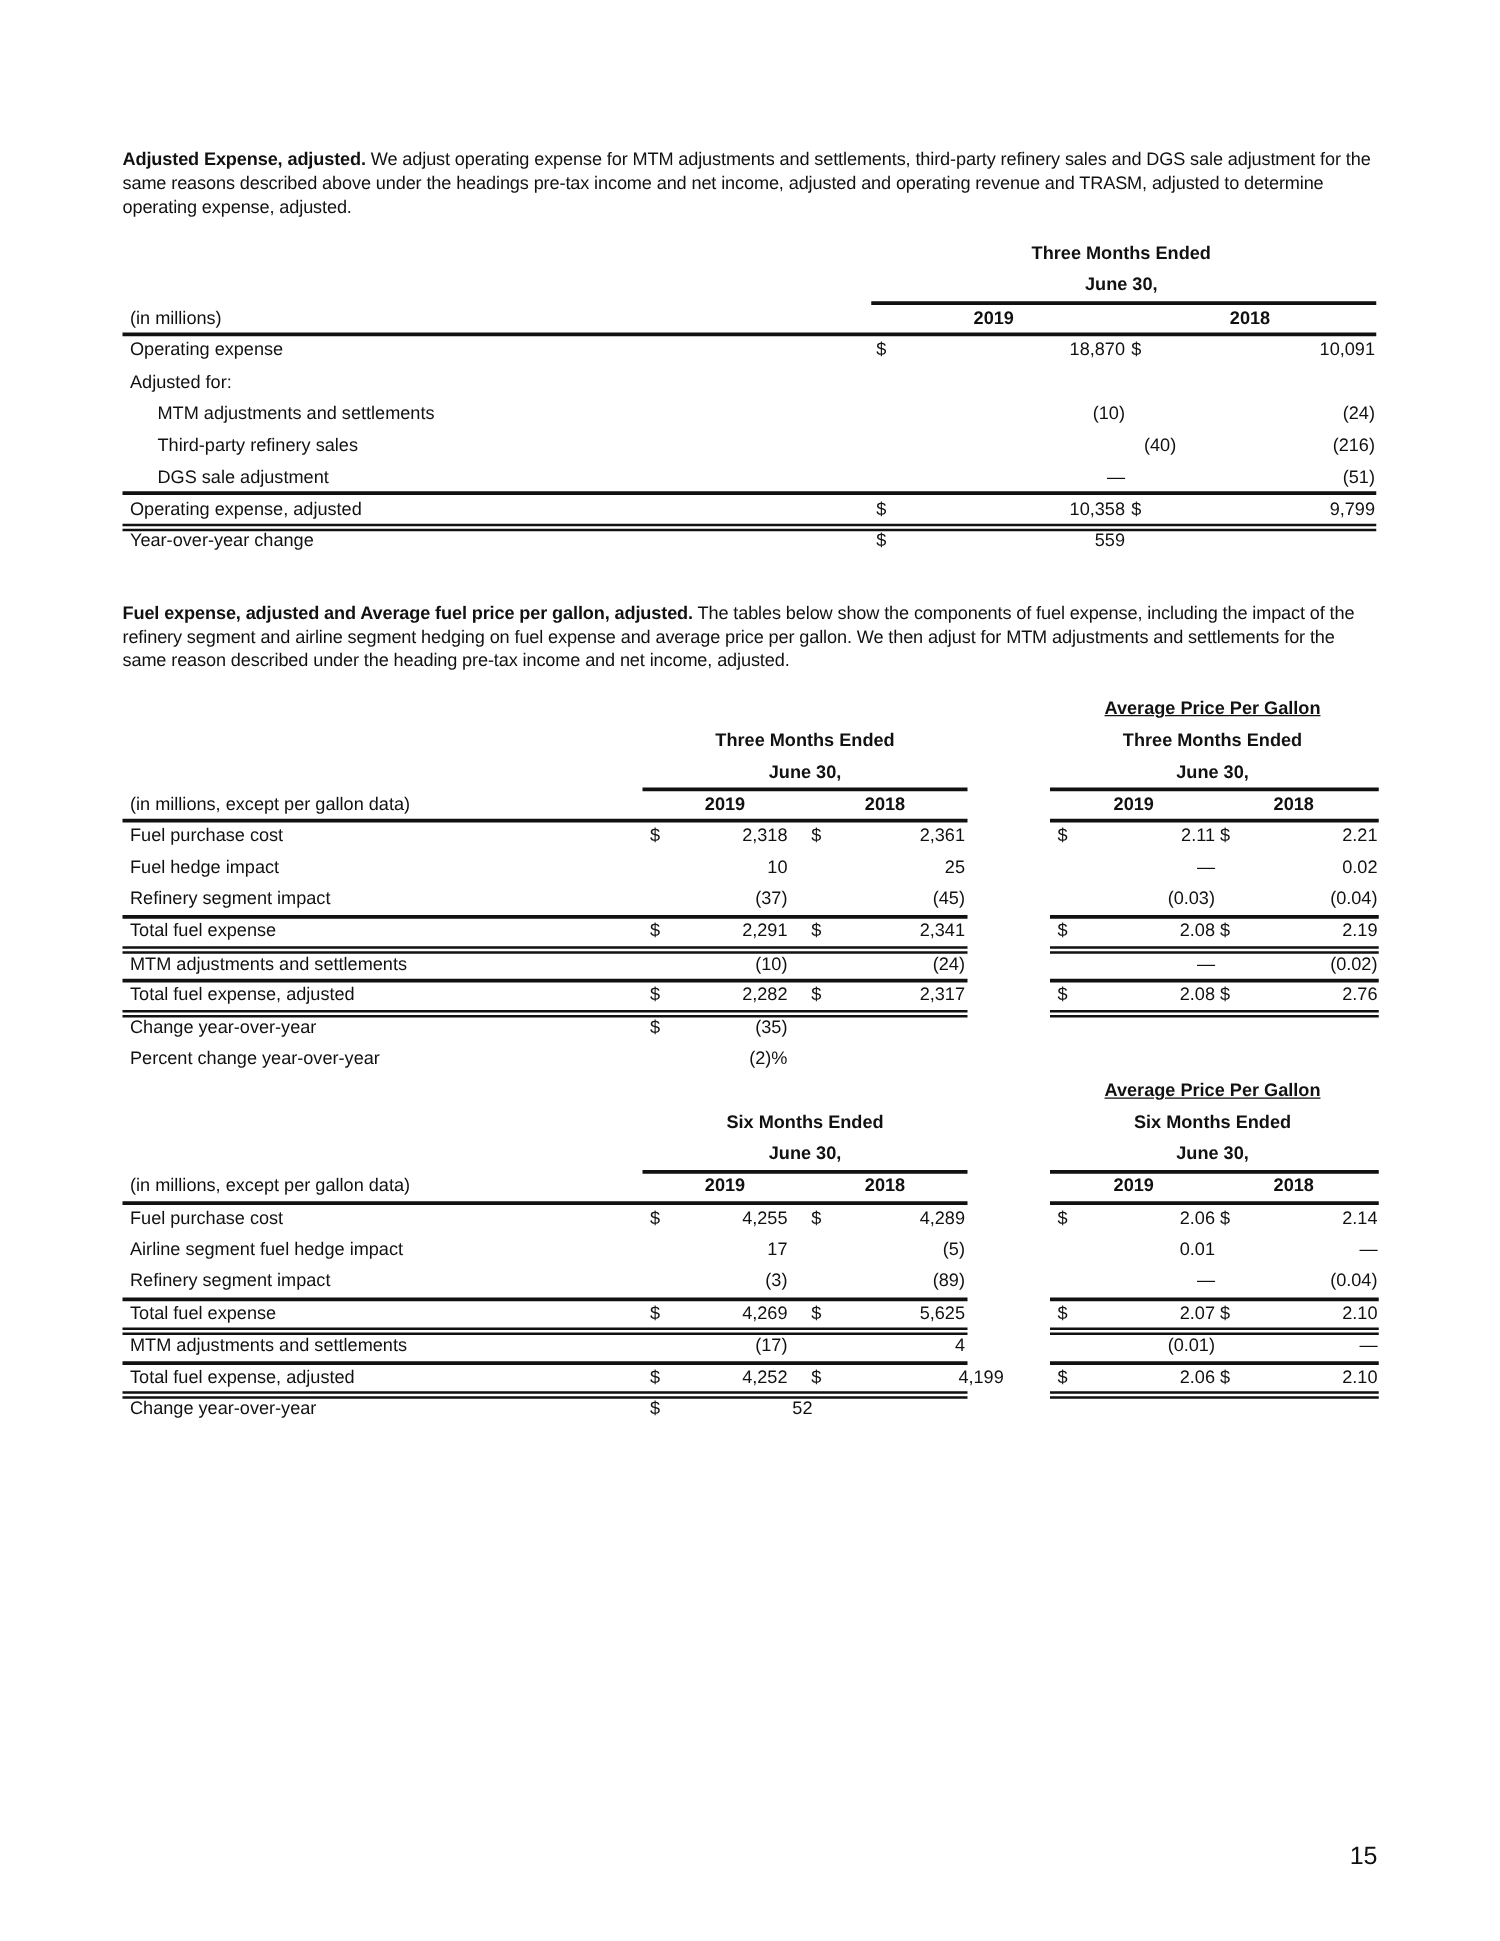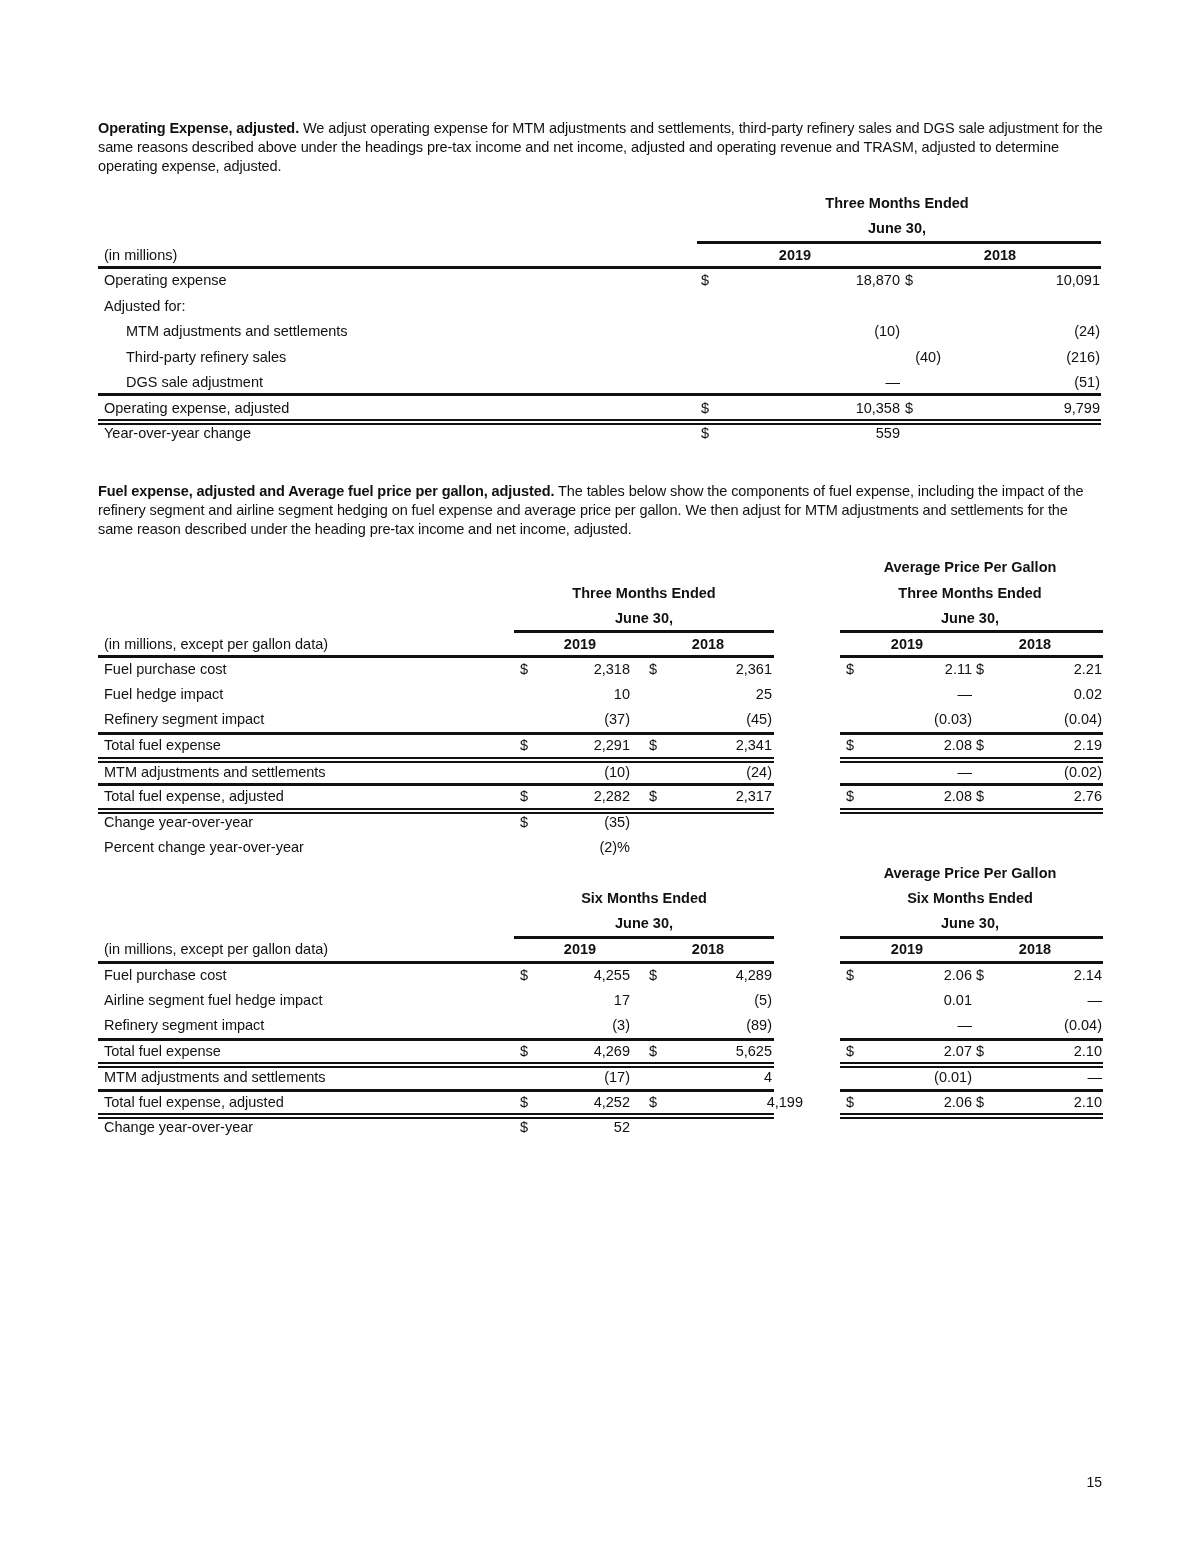--- a/index.html
+++ b/index.html
@@ -7,33 +7,33 @@
     width: 1200px; height: 1553px; position: relative; overflow: hidden;
     font-family: "Liberation Sans", sans-serif; color: #111; font-size: 14.5px;
   }
   .para {
     position: absolute; left: 98px; width: 1005px;
     line-height: 19px; font-size: 14.5px; letter-spacing: -0.1px;
   }
   .para b { font-weight: bold; }
   .abs { position: absolute; }
   .hdr { position: absolute; font-weight: bold; text-align: center; font-size: 14.5px; }
-  .ul { }
+  .ul { text-decoration: underline; }
   .row { position: absolute; left: 98px; width: 1006px; height: 25px; }
   .lbl { position: absolute; left: 6px; top: 4px; white-space: nowrap; }
   .lbl.ind { left: 28px; }
   .dol { position: absolute; top: 4px; }
   .val { position: absolute; top: 4px; text-align: right; white-space: nowrap; }
   .line { position: absolute; background: #111; }
-  .pg { position: absolute; right: 98px; top: 1474px; font-size: 14px; }
+  .pg { position: absolute; right: 98px; top: 1474px; font-size: 20px; }
 </style>
 </head>
 <body>
 
-<div class="para" style="top:119px;"><b>Operating Expense, adjusted.</b><span> We adjust operating expense for MTM adjustments and settlements, third-party refinery sales and DGS sale adjustment for the same reasons described above under the headings pre-tax income and net income, adjusted and operating revenue and TRASM, adjusted to determine operating expense, adjusted.</span></div>
+<div class="para" style="top:119px;"><b>Adjusted Expense, adjusted.</b><span> We adjust operating expense for MTM adjustments and settlements, third-party refinery sales and DGS sale adjustment for the same reasons described above under the headings pre-tax income and net income, adjusted and operating revenue and TRASM, adjusted to determine operating expense, adjusted.</span></div>
 
 <div>
   <div class="hdr" style="left:697px; width:400px; top:195px;">Three Months Ended</div>
   <div class="hdr" style="left:697px; width:400px; top:220px;">June 30,</div>
   <div class="line" style="left:697px; width:404px; top:241px; height:3px;"></div>
   <div class="abs" style="left:104px; top:247px;">(in millions)</div>
   <div class="hdr" style="left:740px; width:110px; top:247px;">2019</div>
   <div class="hdr" style="left:945px; width:110px; top:247px;">2018</div>
   <div class="line" style="left:98px; width:1003px; top:266px; height:3px;"></div>
 
@@ -296,21 +296,21 @@
         <span class="dol" style="left:551px">$</span>
         <span class="val" style="left:601px;width:104px">4,199</span>
         <span class="dol" style="left:748px">$</span>
         <span class="val" style="left:770px;width:104px">2.06</span>
         <span class="dol" style="left:878px">$</span>
         <span class="val" style="left:896px;width:108px">2.10</span>
       </div>
       <div class="row" style="top: 1115px;">
         <span class="lbl">Change year-over-year</span>
         <span class="dol" style="left:422px">$</span>
-        <span class="val" style="left:440px;width:92px">52</span>
+        <span class="val" style="left:460px;width:92px">52</span>
         <span class="dol" style="left:551px"></span>
         <span class="val" style="left:570px;width:104px"></span>
         <span class="dol" style="left:748px"></span>
         <span class="val" style="left:770px;width:104px"></span>
         <span class="dol" style="left:878px"></span>
         <span class="val" style="left:896px;width:108px"></span>
       </div>
     </div>
 
   <div class="line" style="left:98px; width:676px; top:1038px; height:3px;"></div>

